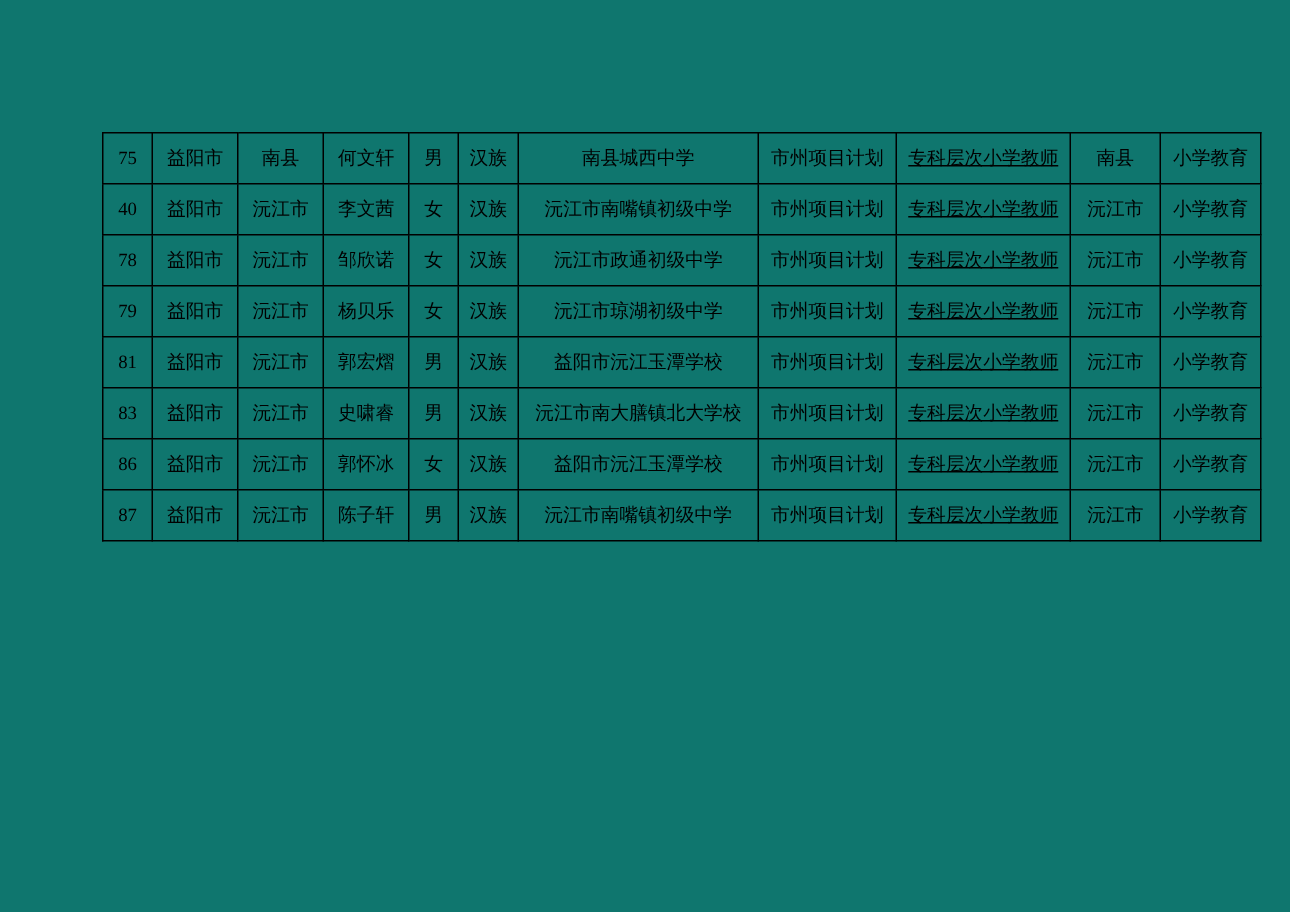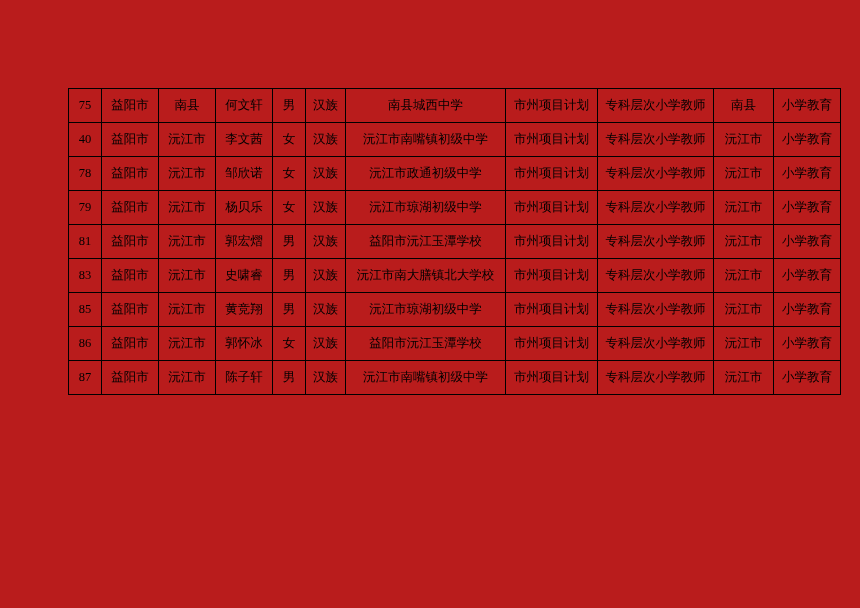--- a/index.html
+++ b/index.html
@@ -11,21 +11,21 @@
     width: 860px;
     height: 608px;
     font-family: "Liberation Serif", "DejaVu Serif", serif;
     color: #000000;
     overflow: hidden;
   }
   .page {
     position: relative;
     width: 860px;
     height: 608px;
-    background: #b91c1c;
+    background: #0f766e;
   }
   .table-wrap {
     position: absolute;
     left: 68px;
     top: 88px;
     width: 724px;
   }
   table.roster {
     border-collapse: collapse;
     table-layout: fixed;
@@ -49,21 +49,21 @@
   col.c-name    { width: 57px; }
   col.c-sex     { width: 33px; }
   col.c-ethnic  { width: 40px; }
   col.c-school  { width: 160px; }
   col.c-plan    { width: 92px; }
   col.c-level   { width: 116px; }
   col.c-area    { width: 60px; }
   col.c-major   { width: 67px; }
 
   .cell-school { font-size: 12px; margin-top: 28px; }
-  .cell-level  { font-size: 12px; }
+  .cell-level  { font-size: 12px; text-decoration: underline; }
   .cell-plan   { font-size: 12px; }
 </style>
 </head>
 <body>
 
 <div class="page">
   <div class="table-wrap">
     <table class="roster">
       <colgroup>
         <col class="c-no">
@@ -151,33 +151,20 @@
           <td>史啸睿</td>
           <td>男</td>
           <td>汉族</td>
           <td class="cell-school">沅江市南大膳镇北大学校</td>
           <td class="cell-plan">市州项目计划</td>
           <td class="cell-level">专科层次小学教师</td>
           <td>沅江市</td>
           <td>小学教育</td>
         </tr>
         <tr>
-          <td>85</td>
-          <td>益阳市</td>
-          <td>沅江市</td>
-          <td>黄竞翔</td>
-          <td>男</td>
-          <td>汉族</td>
-          <td class="cell-school">沅江市琼湖初级中学</td>
-          <td class="cell-plan">市州项目计划</td>
-          <td class="cell-level">专科层次小学教师</td>
-          <td>沅江市</td>
-          <td>小学教育</td>
-        </tr>
-        <tr>
           <td>86</td>
           <td>益阳市</td>
           <td>沅江市</td>
           <td>郭怀冰</td>
           <td>女</td>
           <td>汉族</td>
           <td class="cell-school">益阳市沅江玉潭学校</td>
           <td class="cell-plan">市州项目计划</td>
           <td class="cell-level">专科层次小学教师</td>
           <td>沅江市</td>

